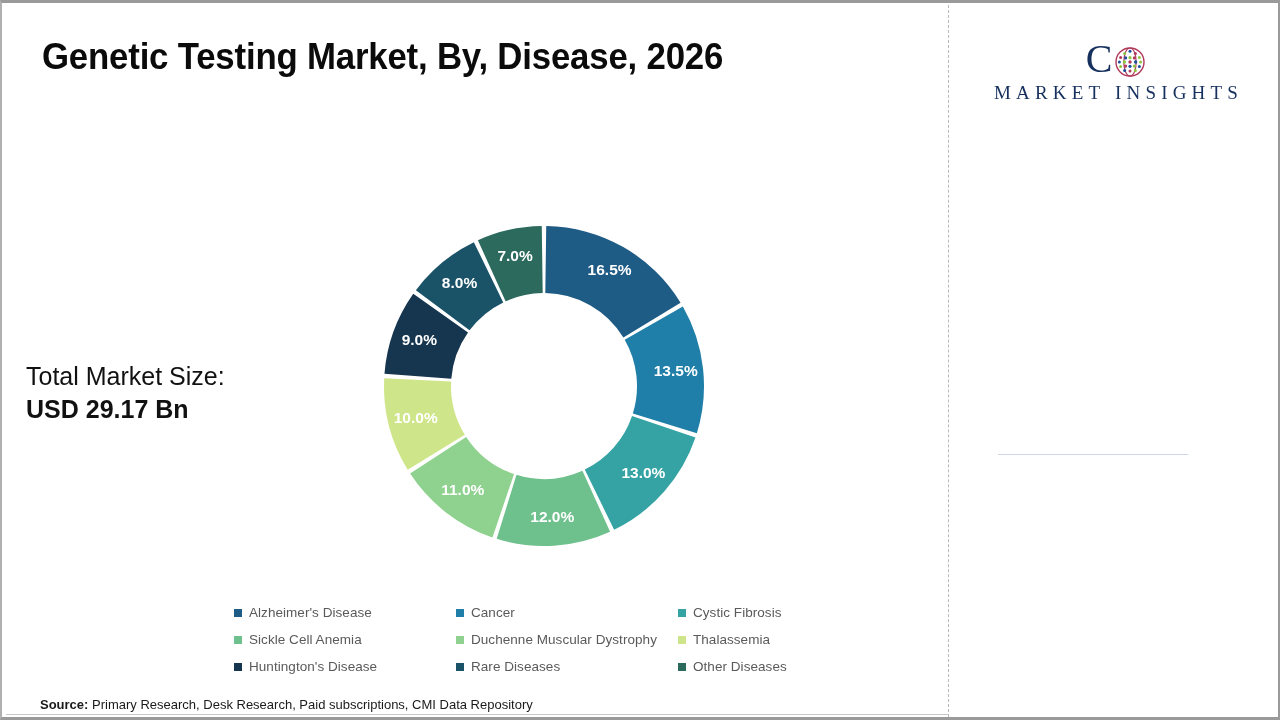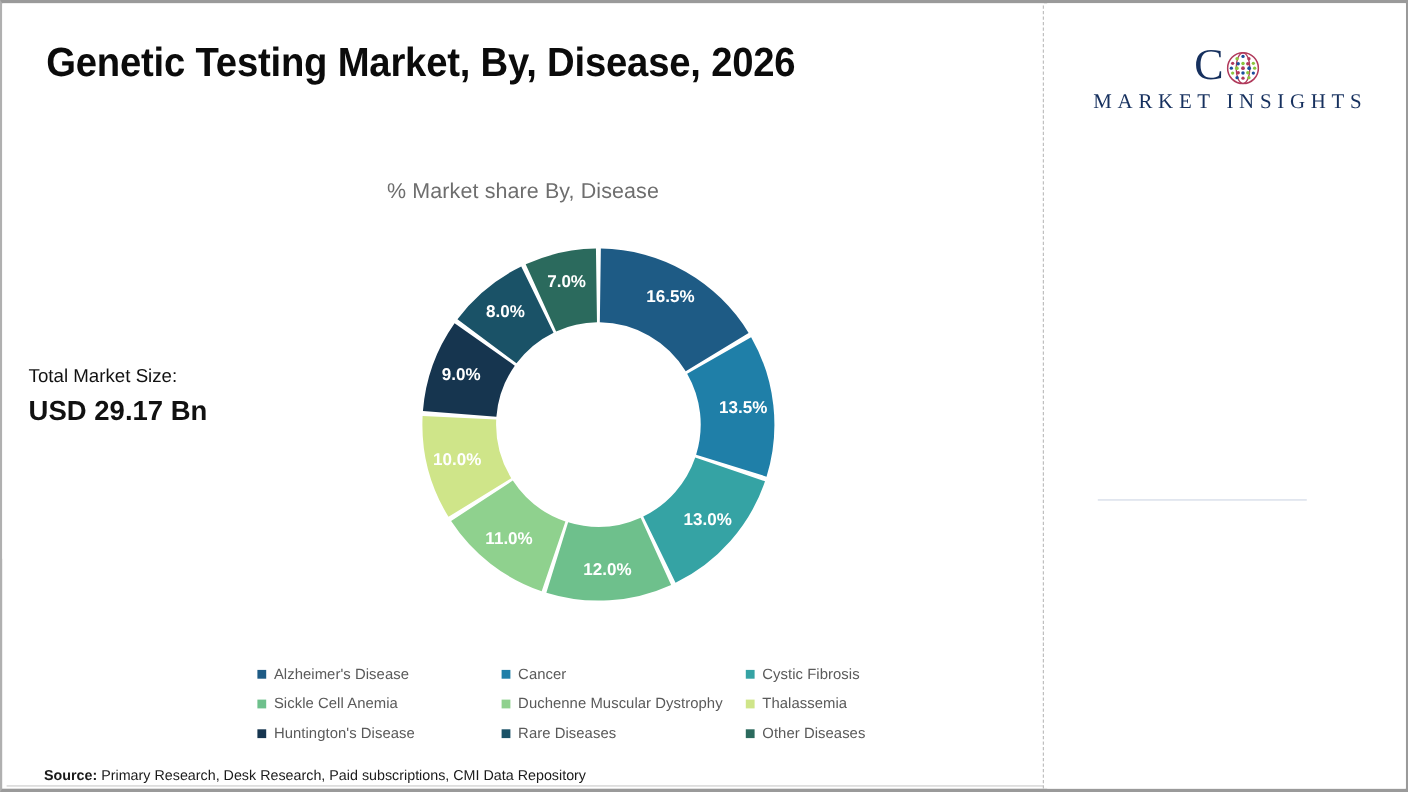--- a/index.html
+++ b/index.html
@@ -44,21 +44,21 @@
     color:#6e6e6e;
     letter-spacing:0.1px;
   }
 
   
   #total-market{
     position:absolute;left:24px;top:322px;
     color:#111;
   }
   #total-market .tm-label{
-    font-size:17px;font-weight:normal;line-height:33px;white-space:nowrap;
+    font-size:25px;font-weight:normal;line-height:33px;white-space:nowrap;margin-top:35px;
   }
   #total-market .tm-value{
     font-size:25px;font-weight:bold;line-height:33px;white-space:nowrap;
   }
 
   
   #donut-wrap{
     position:absolute;left:378px;top:219px;width:328px;height:328px;
   }
   #donut-svg{display:block;width:328px;height:328px;}
@@ -156,21 +156,20 @@
 </style>
 </head>
 <body>
 
 <div id="root">
 
   <div id="left-panel">
 
     <div id="page-title">Genetic Testing Market, By, Disease, 2026</div>
 
-    <div id="chart-subtitle">% Market share By, Disease</div>
 
     <div id="total-market">
       <div class="tm-label">Total Market Size:</div>
       <div class="tm-value">USD 29.17 Bn</div>
     </div>
 
     <div id="donut-wrap">
       <svg id="donut-svg" viewBox="0 0 328 328">
         <g id="donut-slices">
             <path d="M 166.23394885426325 4.015596158511329 A 160 160 0 0 1 300.56812756405236 80.6384589055078 L 243.38022414660546 115.54610423882642 A 93 93 0 0 0 165.2984827715405 71.0090652671347 Z" fill="#1e5b85"></path>

